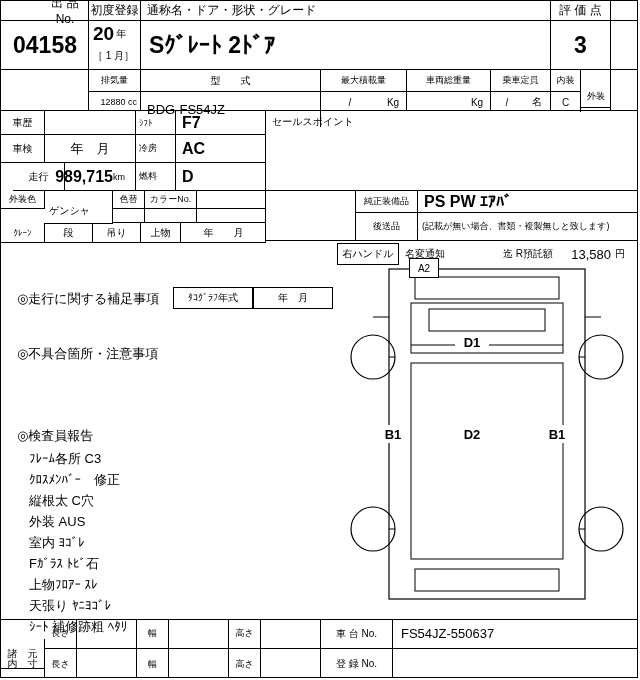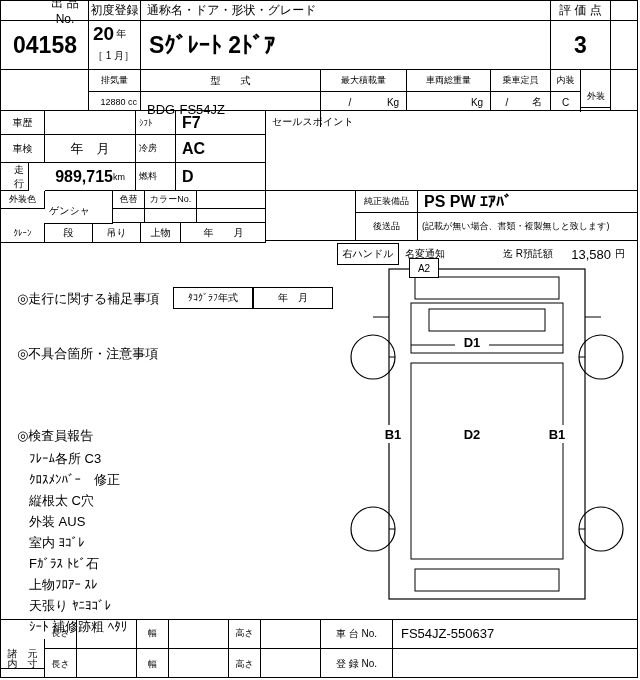--- a/index.html
+++ b/index.html
@@ -104,21 +104,21 @@
   <div class="abs bb br c sm" style="left:0;top:110px;width:44px;height:24px;">車歴</div>
   <div class="abs bb br" style="left:44px;top:110px;width:91px;height:24px;"></div>
   <div class="abs bb br l xs" style="left:135px;top:110px;width:40px;height:24px;padding-left:3px;">ｼﾌﾄ</div>
   <div class="abs bb l lg b" style="left:175px;top:110px;width:90px;height:24px;padding-left:6px;">F7</div>
 
   <div class="abs bb br c sm" style="left:0;top:134px;width:44px;height:28px;">車検</div>
   <div class="abs bb br c md" style="left:44px;top:134px;width:91px;height:28px;">年　月</div>
   <div class="abs bb br l xs" style="left:135px;top:134px;width:40px;height:28px;padding-left:3px;">冷房</div>
   <div class="abs bb l lg b" style="left:175px;top:134px;width:90px;height:28px;padding-left:6px;">AC</div>
 
-  <div class="abs bb br c sm" style="left:0;top:162px;width:28px;height:28px;padding-left:9px;">走行</div>
+  <div class="abs bb br c sm" style="left:12px;top:162px;width:52px;height:28px;">走行</div>
   <div class="abs bb br r" style="left:44px;top:162px;width:91px;height:28px;padding-right:10px;">
     <span class="lg b">989,715</span>
     <span class="xs">km</span>
   </div>
   <div class="abs bb br l xs" style="left:135px;top:162px;width:40px;height:28px;padding-left:3px;">燃料</div>
   <div class="abs bb l lg b" style="left:175px;top:162px;width:90px;height:28px;padding-left:6px;">D</div>
 
   <div class="abs bb br c xs" style="left:0;top:190px;width:44px;height:18px;">外装色</div>
   <div class="abs br" style="left:44px;top:190px;width:68px;height:32px;"></div>
   <div class="abs l sm" style="left:44px;top:200px;width:68px;height:20px;padding-left:4px;">ゲンシャ</div>

